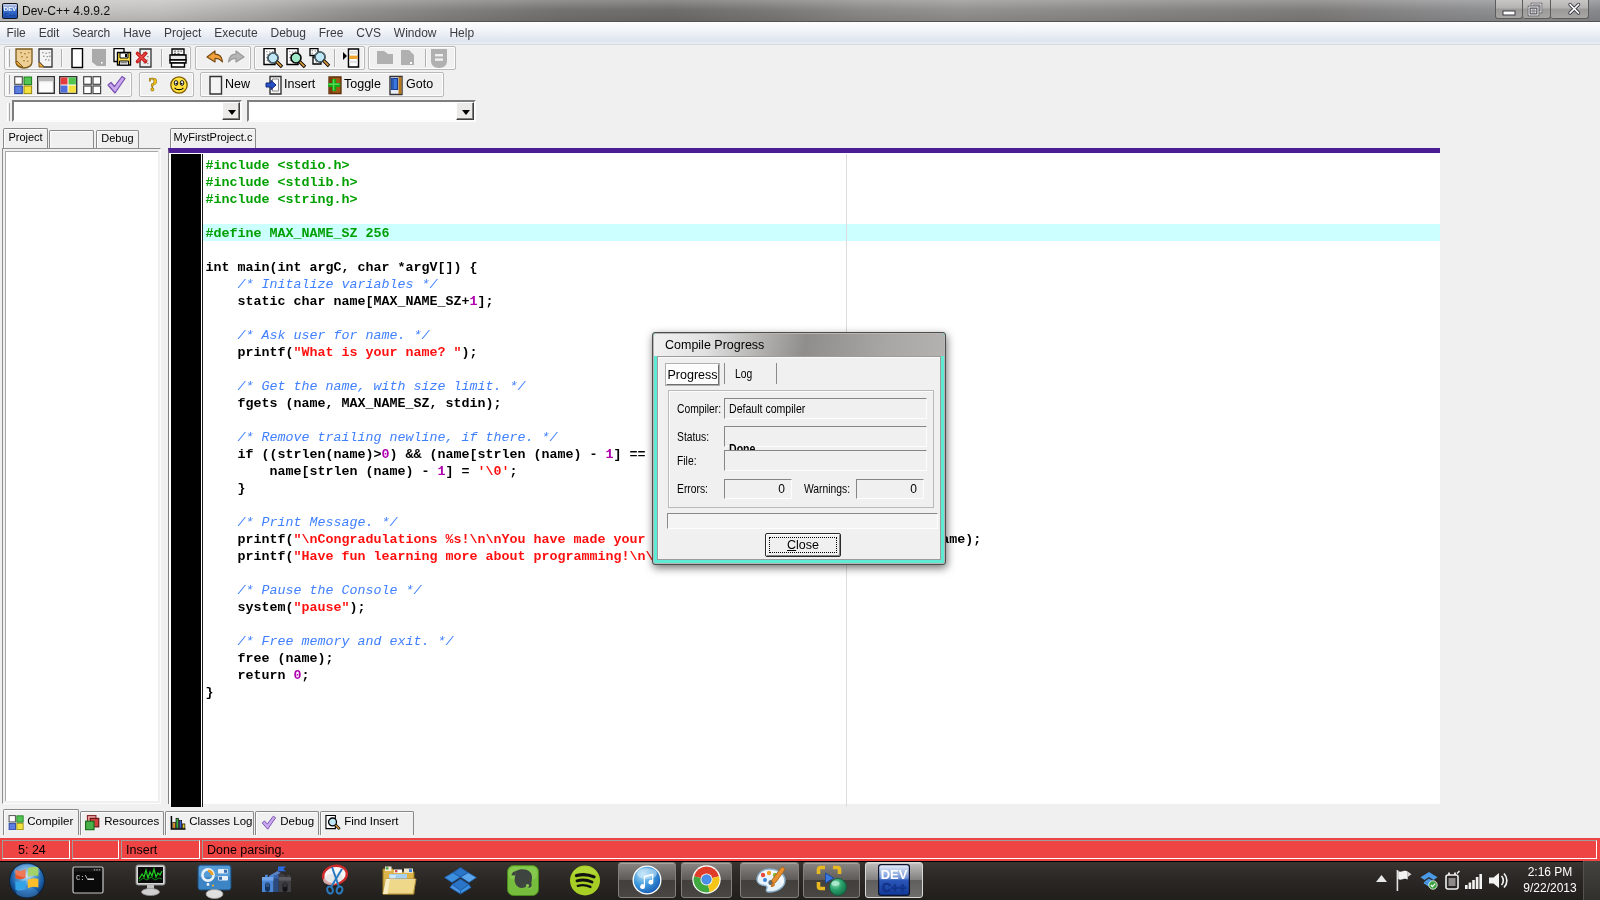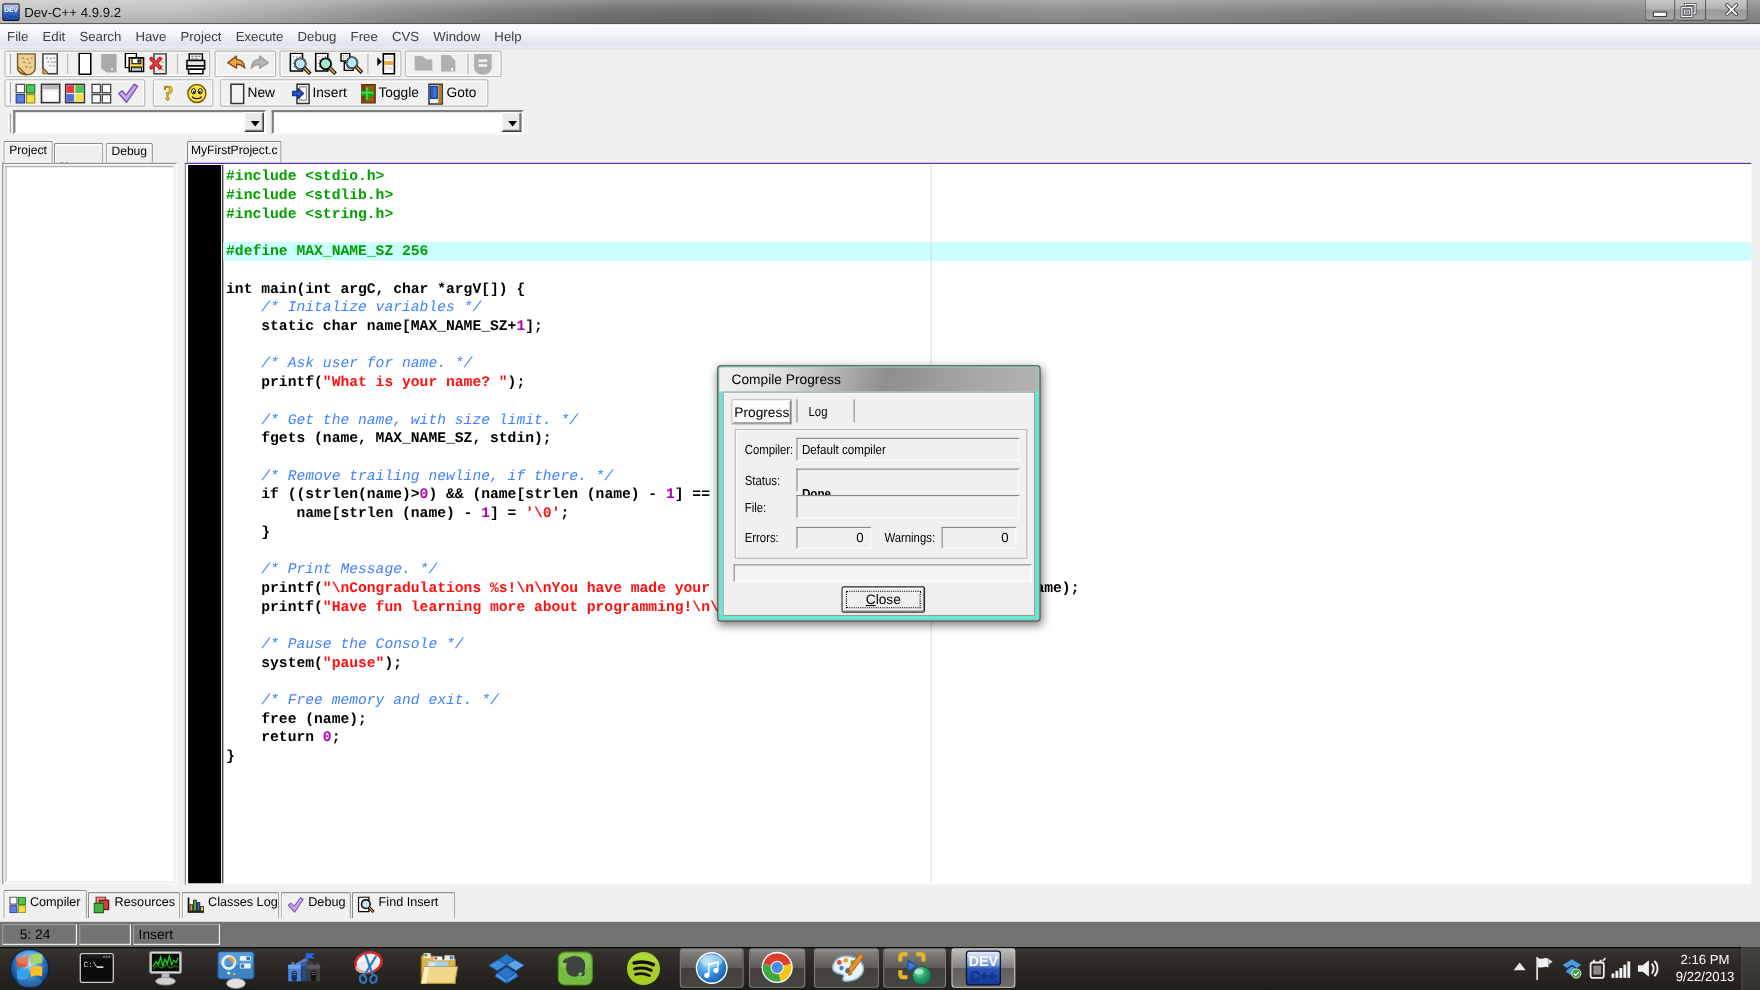--- a/index.html
+++ b/index.html
@@ -40,39 +40,39 @@
 
 
 .tab { position:absolute; background:#f0f0f0; border:1px solid #898989; border-bottom:none; border-radius:2px 2px 0 0;
   box-shadow:inset 1px 1px 0 #fdfdfd; font-size:11px; color:#000; text-align:center; white-space:nowrap; }
 
 
 #leftpanel { left:2px; top:148px; width:159px; height:656px; background:#f0f0f0;
   border-top:1px solid #8e8e8e; border-left:1px solid #8e8e8e; border-right:1px solid #fcfcfc; border-bottom:1px solid #fcfcfc; }
 #leftpanel>div { position:absolute; left:2px; top:2px; right:2px; bottom:2px; background:#fff;
   border-top:1px solid #a8a8a8; border-left:1px solid #a8a8a8; }
-#editor { left:168px; top:148px; width:1424px; height:656px; background:#fff; border-top:1px solid #4c1d95; border-left:1px solid #808080; }
+#editor { left:168px; top:148px; width:1272px; height:656px; background:#fff; border-top:5px solid #4c1d95; border-left:1px solid #808080; }
 #gutter { left:2px; top:1px; width:30px; height:653px; background:#000; }
 #gutline { left:33px; top:1px; width:1px; height:653px; background:#1a1a1a; }
 #colline { left:676.5px; top:1px; width:1px; height:653px; background:#dcdcdc; }
 #hlband { left:34px; top:70.5px; right:0; height:17px; background:#ccffff; }
 #code { left:36.5px; top:4.2px; font-family:"Liberation Mono",monospace; font-size:13.333px; line-height:17px; font-weight:bold; color:#000; }
 #code .g { color:#00a000; }
 #code .c { color:#4080ff; font-style:italic; font-weight:normal; }
 #code .s { color:#ff1010; }
 #code .n { color:#b000b0; }
 
 
 #bottomtabs { left:0; top:809px; width:1600px; height:29px; background:#f0f0f0; }
 .btab { position:absolute; background:#f0f0f0; border:1px solid #898989; border-bottom:none; border-radius:2px 2px 0 0;
   box-shadow:inset 1px 1px 0 #fdfdfd; font-size:11.5px; white-space:nowrap; overflow:hidden; }
 .btab span { vertical-align:top; }
 
 
-#statusbar { left:0; top:838px; width:1600px; height:23px; background:#737373; }
+#statusbar { left:0; top:838px; width:1600px; height:23px; background:#ef4444; }
 .scell { position:absolute; top:2px; height:19px; border:1px solid; border-color:#9d9d9d #fbfbfb #fbfbfb #9d9d9d; font-size:12.5px; padding:2px 0 0 4px; color:#000; }
 
 
 #taskbar { left:0; top:861px; width:1600px; height:39px;
   background:linear-gradient(to bottom,#3a3733 0%,#2e2b28 30%,#262320 70%,#211f1c 100%); }
 #taskbar:before { content:""; position:absolute; left:0; top:0; width:100%; height:1px; background:#000; }
 .appbox { position:absolute; top:1px; height:36px; border-radius:3px; border:1px solid #83807c;
   background:linear-gradient(to bottom,rgba(218,216,213,.50) 0%,rgba(165,163,160,.42) 49%,rgba(105,103,100,.38) 50%,rgba(125,123,120,.42) 100%);
   box-shadow:inset 0 1px 0 rgba(255,255,255,.25); }
 .appbox.active { border-color:#d8d8d6;
@@ -503,20 +503,21 @@
           <path d="M8 8 L12.6 12.6" stroke="#000" stroke-width="2.8"></path>
           <path d="M8.2 8.2 L12.2 12.2" stroke="#e8a33c" stroke-width="1.2"></path>
         </g>
       </svg><span> Find Insert</span></div>
 </div>
 
 <div id="statusbar" class="abs">
   <div class="scell" style="left:2px;width:68px;padding-left:15px">5: 24</div>
   <div class="scell" style="left:72px;width:47px"></div>
   <div class="scell" style="left:121px;width:79px">Insert</div>
+  <div class="scell" style="left:202px;width:1395px">Done parsing.</div>
 </div>
 
 <div id="taskbar" class="abs">
   <div class="appbox" style="left:618px;width:58px"></div>
   <div class="appbox" style="left:681px;width:51px"></div>
   <div class="appbox" style="left:740px;width:59px"></div>
   <div class="appbox" style="left:803px;width:57px"></div>
   <div class="appbox active" style="left:865px;width:58px"></div>
   <svg class="abs" style="left:0;top:0;z-index:3" width="1600" height="39" viewBox="0 0 1600 39">
     <defs>

